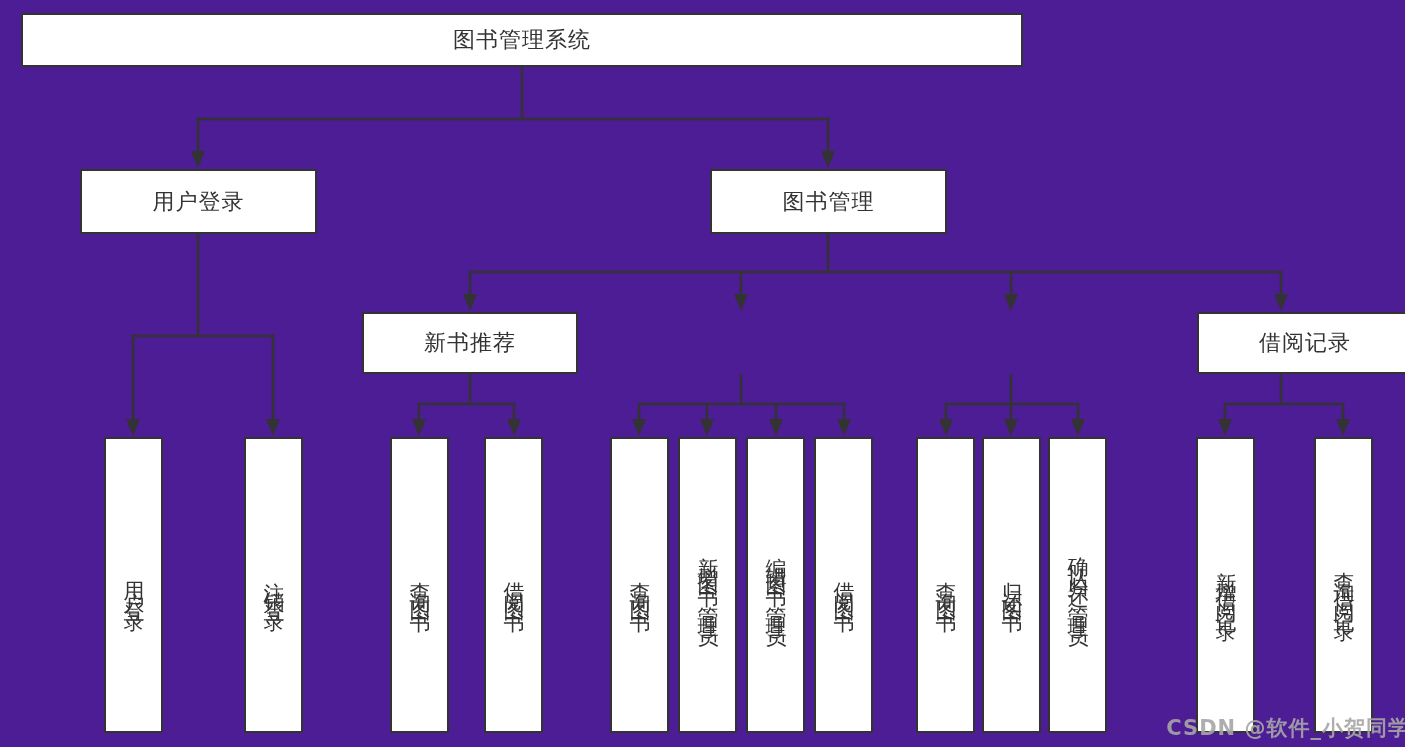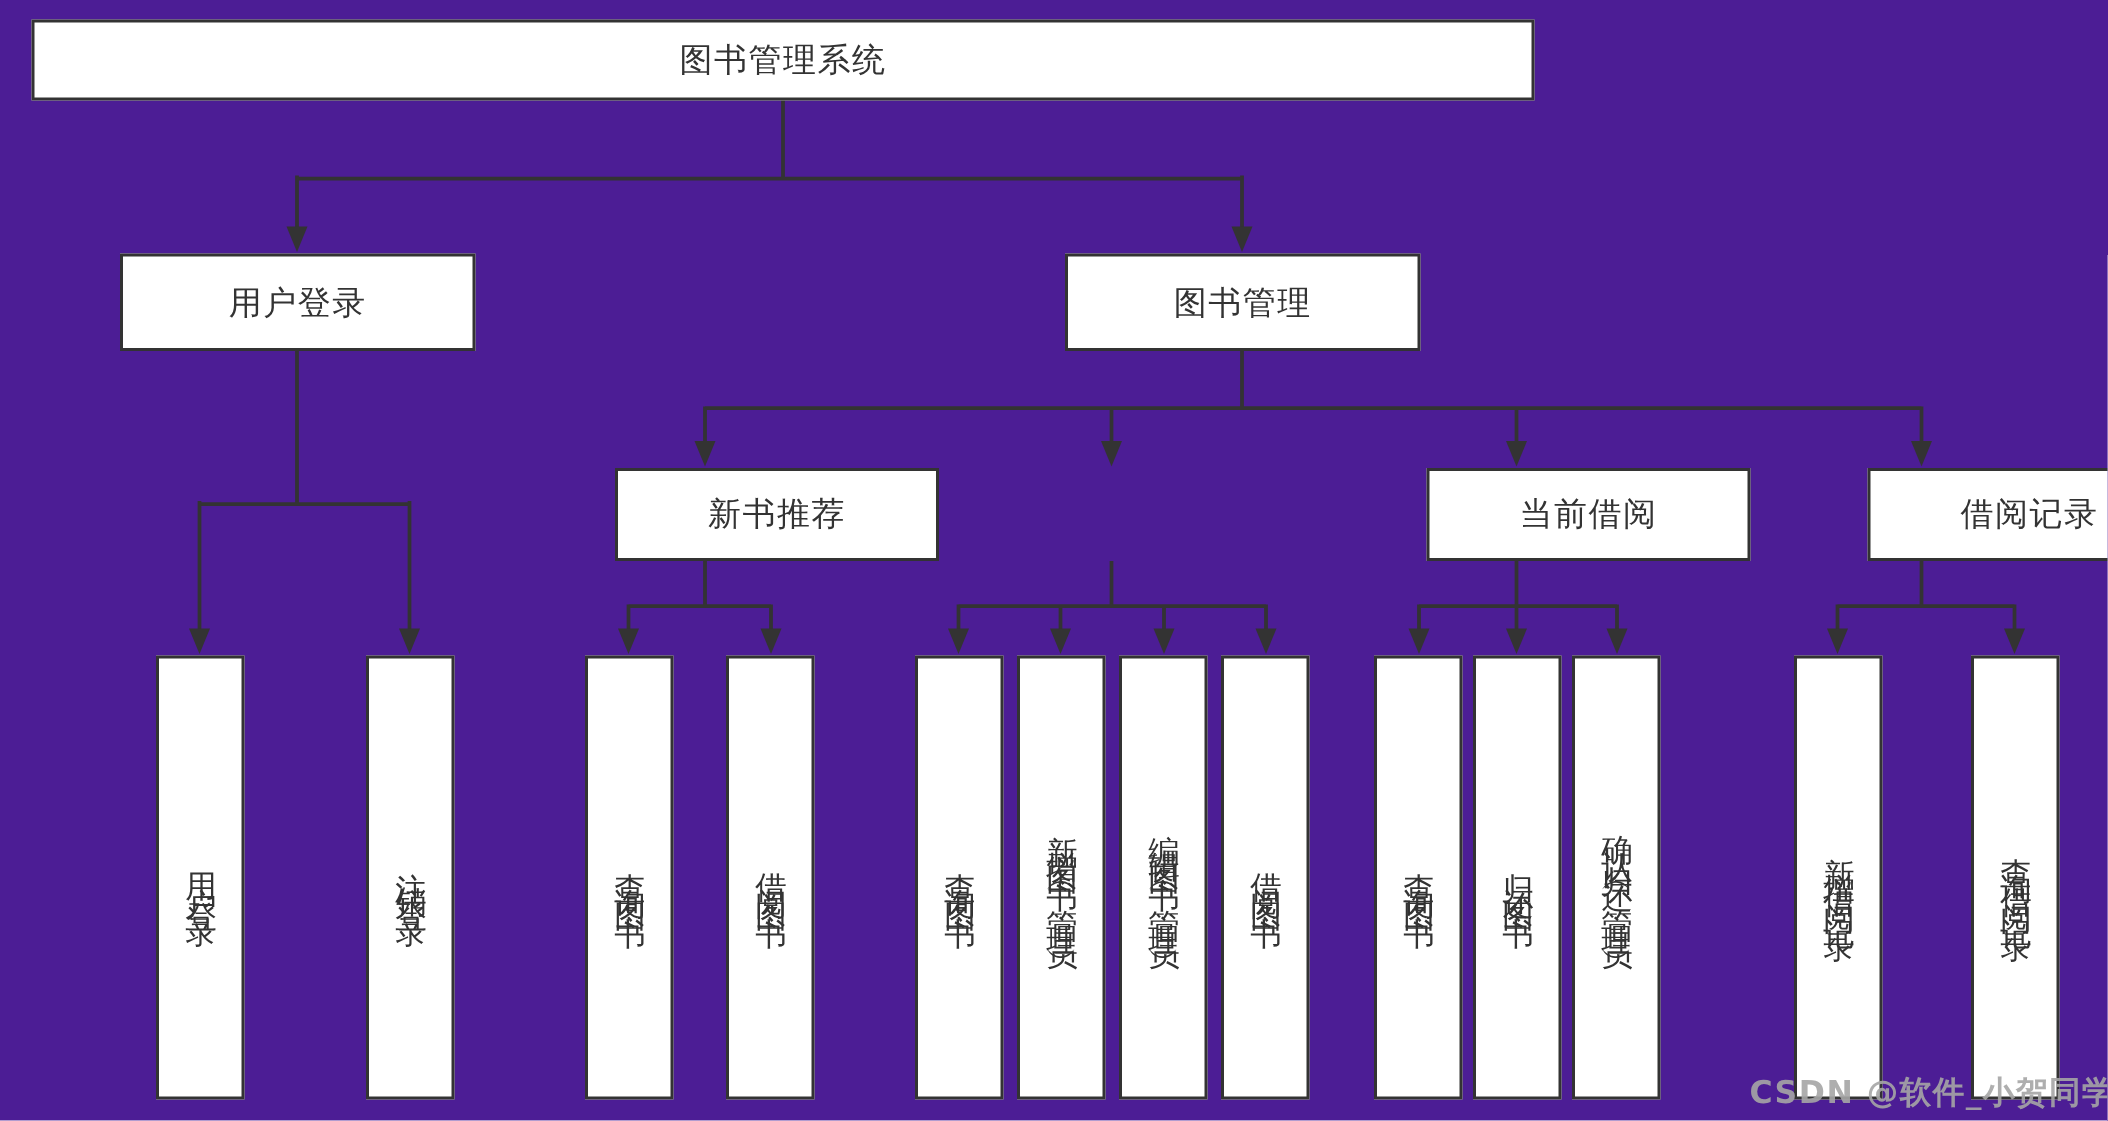--- a/index.html
+++ b/index.html
@@ -45,21 +45,20 @@
   }
   .l2 {
     top: 169px;
     width: 237px;
     height: 65px;
   }
   .l3 {
     top: 312px;
     width: 216px;
     height: 62px;
-    margin-left: 48px;
   }
   .leaf {
     top: 437px;
     width: 59px;
     height: 296px;
     writing-mode: vertical-lr;
     font-size: 21px;
     letter-spacing: 10px;
     white-space: normal;
     line-height: 1;
@@ -112,21 +111,20 @@
       <polygon points="1336,419 1350,419 1343,436"></polygon>
     </g>
   </svg>
 
   <div class="node root">图书管理系统</div>
 
   <div class="node l2" style="left:80px">用户登录</div>
   <div class="node l2" style="left:710px">图书管理</div>
 
   <div class="node l3" style="left:362px">新书推荐</div>
-  <div class="node l3" style="left:903px">当前借阅</div>
   <div class="node l3" style="left:1197px">借阅记录</div>
 
   <div class="node leaf" style="left:104px">用户登录</div>
   <div class="node leaf" style="left:244px">注销登录</div>
 
   <div class="node leaf" style="left:390px">查询图书</div>
   <div class="node leaf" style="left:484px">借阅图书</div>
 
   <div class="node leaf" style="left:610px">查询图书</div>
   <div class="node leaf" style="left:678px">新增图书（管理员）</div>

